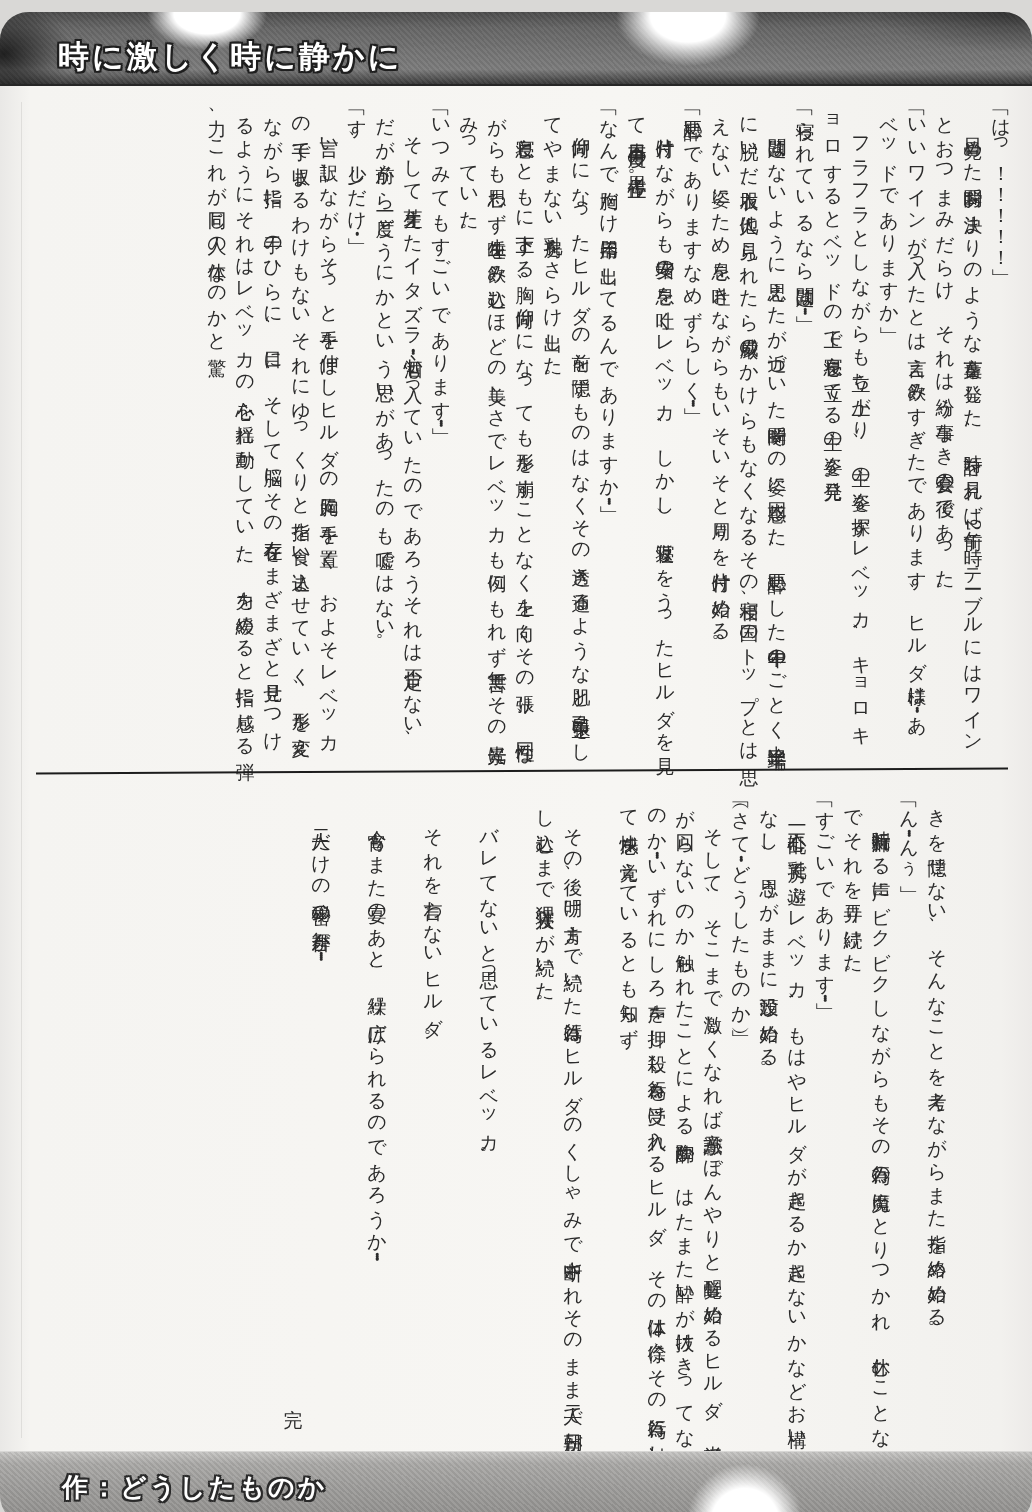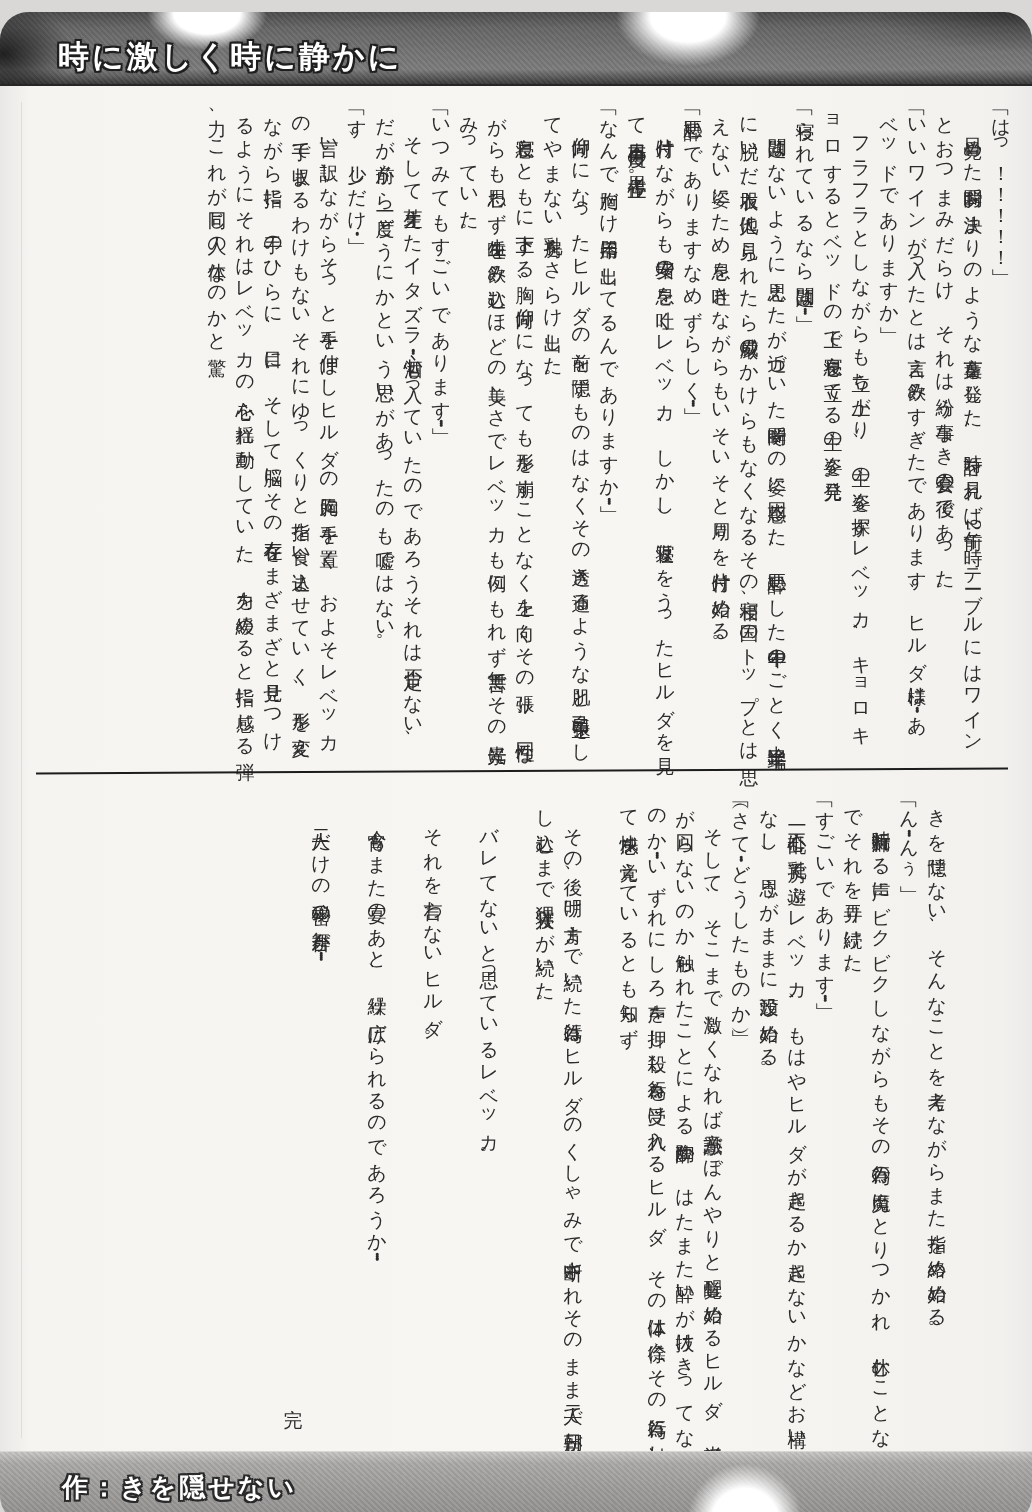--- a/index.html
+++ b/index.html
@@ -119,16 +119,16 @@
       <p class="indent">そして、そこまで激しくなれば意識がぼんやりと覚醒し始めるヒルダ、半覚醒で頭が回らないのか触られたことによる陶酔か、はたまた酔いが抜けきってないのか・・・いずれにしろ声を押し殺し行為を受け入れるヒルダ、その体は徐々にその行為に対して快感を覚えているとも知らず。</p>
       <p class="indent gap">その後、明け方まで続いた行為はヒルダのくしゃみで中断されそのまま二人で朝日が差し込むまで狸寝入りが続いた。</p>
       <p class="indent gap">バレてないと思っているレベッカ。</p>
       <p class="indent gap">それを言わないヒルダ。</p>
       <p class="indent gap">今宵もまた宴のあと、繰り広げられるのであろうか・・・・</p>
       <p class="indent gap">二人だけの秘密の舞台が・・・・</p>
       <p class="no-indent end-mark">完</p>
     </div>
 
   <div class="bottom-band">
-    <div class="credit">作：きを隠せない</div>
+    <div class="credit">作：どうしたものか</div>
   </div>
 
 </div>
 
 </body></html>

